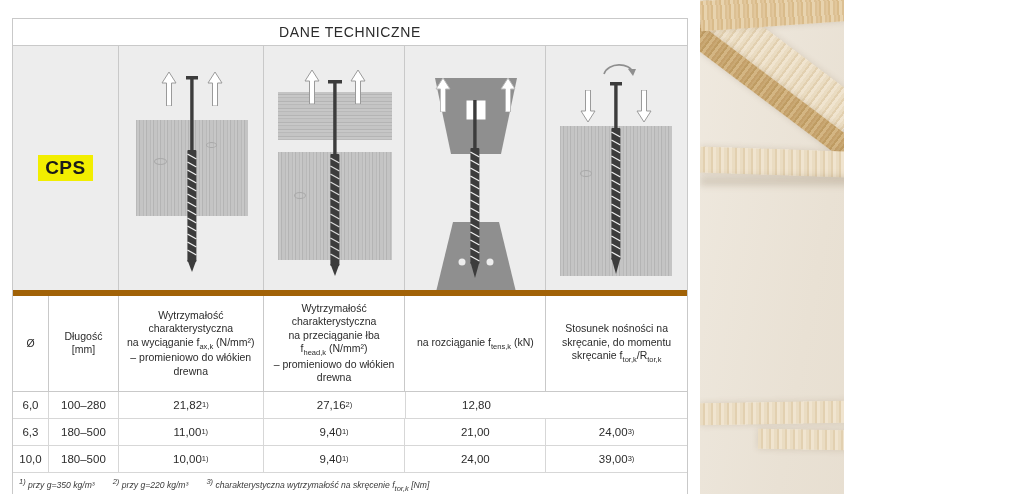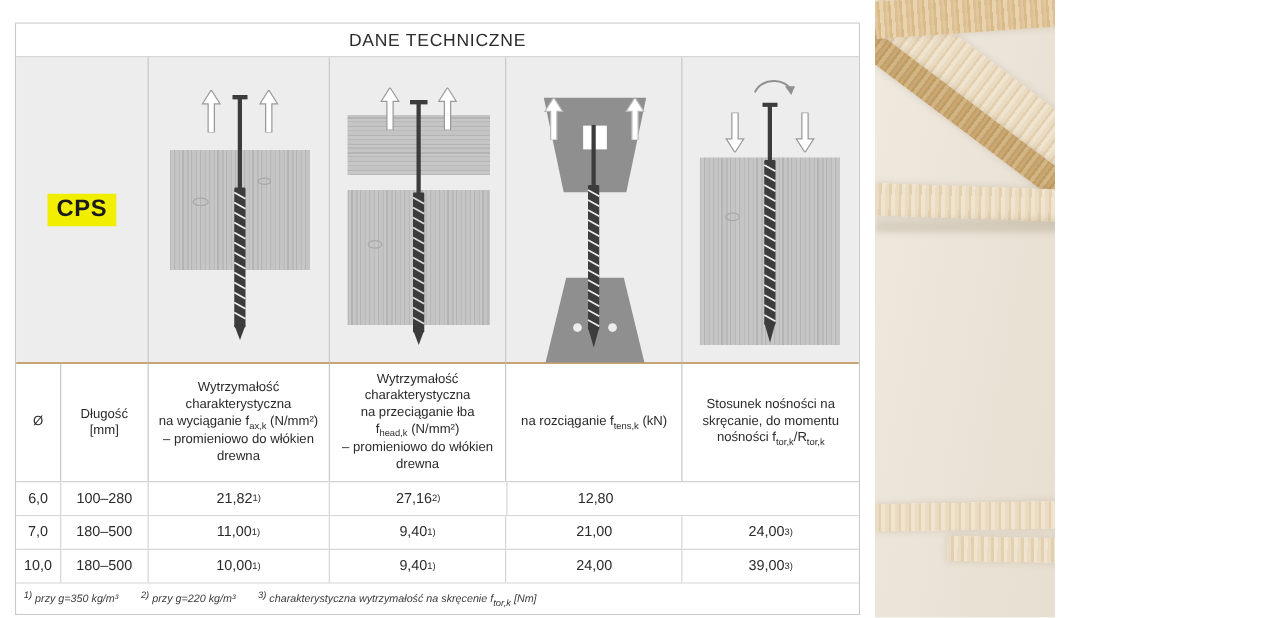--- a/index.html
+++ b/index.html
@@ -30,21 +30,21 @@
     display:flex;align-items:center;justify-content:center;
     font-size:14px;letter-spacing:.6px;color:#2b2b2b;
     border-bottom:1px solid #c9c9c9;
     background:#ffffff;
   }
 
   
   .diagram-row{
     display:flex;
     height:244px;
-    border-bottom:1px solid #a16207;
+    border-bottom:6px solid #a16207;
     background:#ededed;
   }
   .dg-cell{
     position:relative;
     border-right:1px solid #c9c9c9;
     box-sizing:border-box;
     overflow:hidden;
   }
   .dg-cell:last-child{border-right:none;}
   .c0{width:106px;display:flex;align-items:center;justify-content:center;}
@@ -418,41 +418,41 @@
         </div>
         <div class="hd h4">
           <div>
             <div><span>na rozciąganie f</span><sub>tens,k</sub><span> (kN)</span></div>
           </div>
         </div>
         <div class="hd h5">
           <div>
             <div>Stosunek nośności na</div>
             <div>skręcanie, do momentu</div>
-            <div><span>nośności f</span><sub>tor,k</sub><span>/R</span><sub>tor,k</sub></div>
+            <div><span>skręcanie f</span><sub>tor,k</sub><span>/R</span><sub>tor,k</sub></div>
           </div>
         </div>
       </div>
 
       <div class="drow">
         <div class="dc h0">6,0</div>
         <div class="dc h1">100–280</div>
         <div class="dc h2">
             <span>21,82</span>
             <sup>1)</sup>
           </div>
         <div class="dc h3">
             <span>27,16</span>
             <sup>2)</sup>
           </div>
         <div class="dc h4">12,80</div>
       </div>
 
       <div class="drow">
-        <div class="dc h0">7,0</div>
+        <div class="dc h0">6,3</div>
         <div class="dc h1">180–500</div>
         <div class="dc h2">
             <span>11,00</span>
             <sup>1)</sup>
           </div>
         <div class="dc h3">
             <span>9,40</span>
             <sup>1)</sup>
           </div>
         <div class="dc h4">21,00</div>

